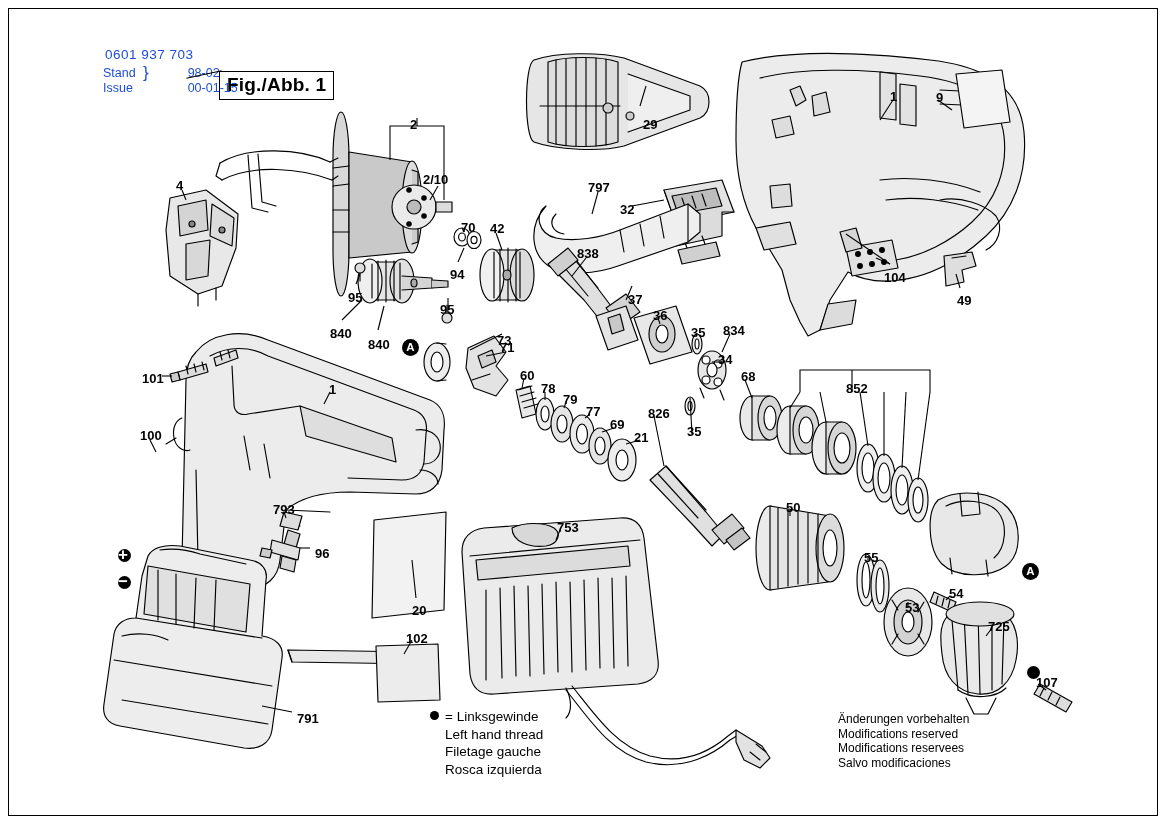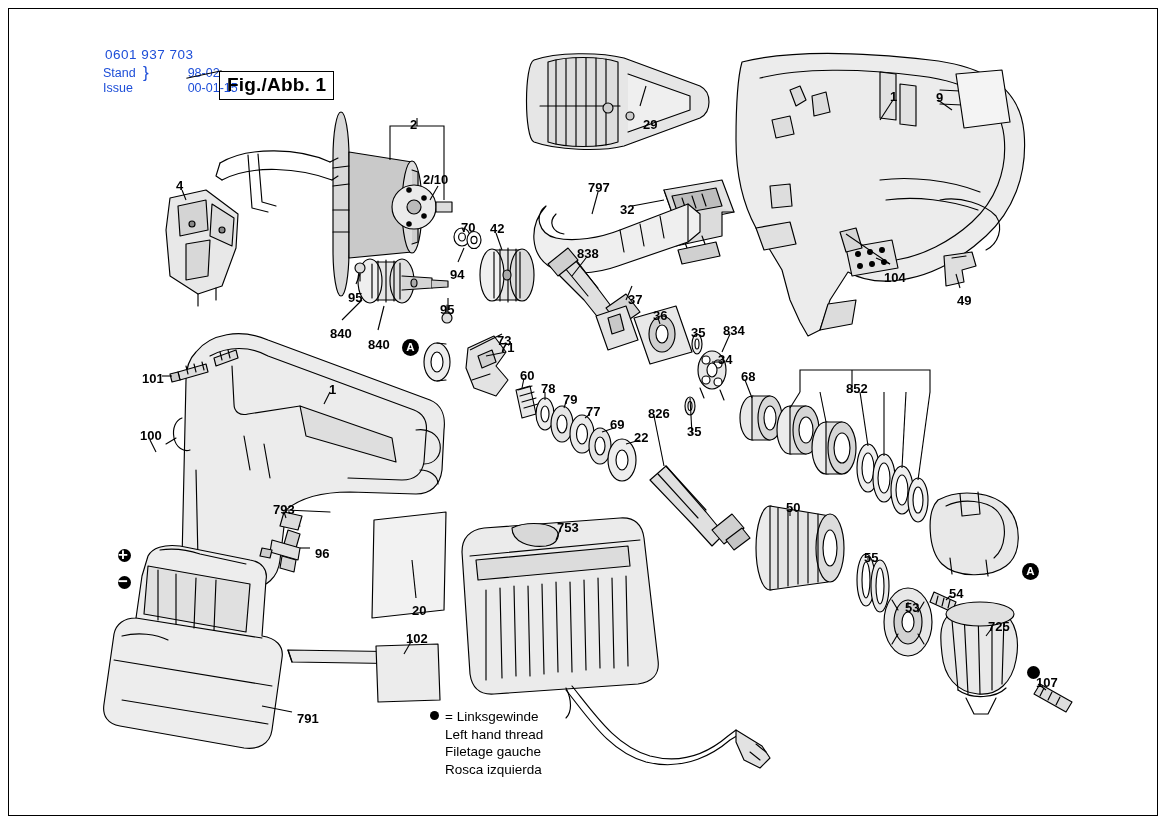--- a/index.html
+++ b/index.html
@@ -658,21 +658,21 @@
       <div class="lbl" style="left: 330px; top: 326px;">840</div>
       <div class="lbl" style="left: 368px; top: 337px;">840</div>
       <div class="lbl" style="left: 497px; top: 322px; margin-top: 11px;">73</div>
       <div class="lbl" style="left: 500px; top: 340px;">71</div>
       <div class="lbl" style="left: 520px; top: 368px;">60</div>
       <div class="lbl" style="left: 541px; top: 381px;">78</div>
       <div class="lbl" style="left: 563px; top: 392px;">79</div>
       <div class="lbl" style="left: 586px; top: 404px;">77</div>
       <div class="lbl" style="left: 610px; top: 417px;">69</div>
       <div class="lbl" style="left: 648px; top: 406px; text-align: right;">826</div>
-      <div class="lbl" style="left: 634px; top: 430px;">22</div>
+      <div class="lbl" style="left: 634px; top: 430px;">21</div>
       <div class="lbl" style="left: 687px; top: 424px;">35</div>
       <div class="lbl" style="left: 741px; top: 369px;">68</div>
       <div class="lbl" style="left: 846px; top: 381px;">852</div>
       <div class="lbl" style="left: 142px; top: 371px;">101</div>
       <div class="lbl" style="left: 329px; top: 382px;">1</div>
       <div class="lbl" style="left: 140px; top: 428px;">100</div>
       <div class="lbl" style="left: 273px; top: 502px;">793</div>
       <div class="lbl" style="left: 315px; top: 546px;">96</div>
       <div class="lbl" style="left: 786px; top: 500px;">50</div>
       <div class="lbl" style="left: 864px; top: 550px;">55</div>
@@ -686,14 +686,20 @@
       <div class="lbl" style="left: 297px; top: 711px;">791</div>
     </div>
 
   <div class="legend">
     <div><span class="dot"></span><span>= Linksgewinde</span></div>
     <div style="margin-left:15px;">Left hand thread</div>
     <div style="margin-left:15px;">Filetage gauche</div>
     <div style="margin-left:15px;">Rosca izquierda</div>
   </div>
 
+  <div class="notes">
+    <div>Änderungen vorbehalten</div>
+    <div>Modifications reserved</div>
+    <div>Modifications reservees</div>
+    <div>Salvo modificaciones</div>
+  </div>
 
 </div>
 
 </body></html>

